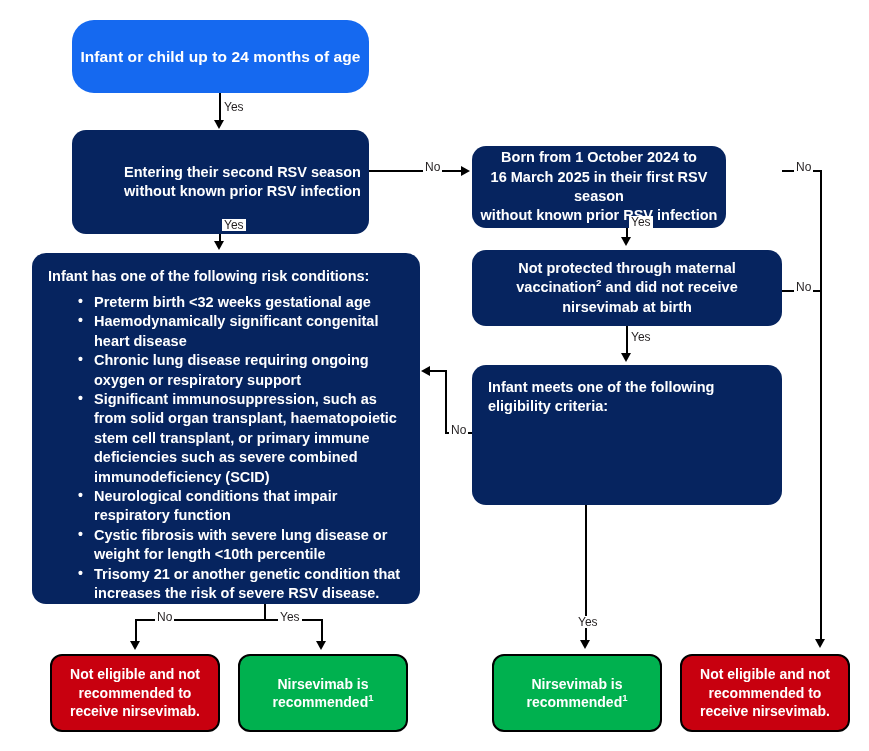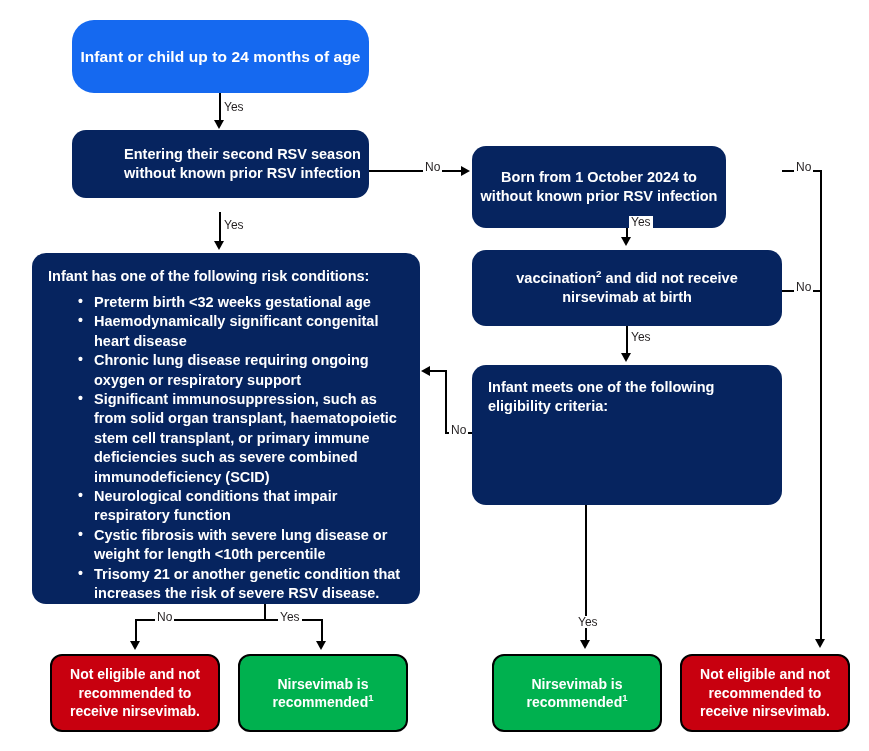--- a/index.html
+++ b/index.html
@@ -123,31 +123,33 @@
 </style>
 </head>
 <body>
 
 <div id="chart-root">
 
   <div class="node node-start center" style="left:72px; top:20px; width:297px; height:73px;">
     <p>Infant or child up to 24 months of age</p>
   </div>
 
-  <div class="node node-decision center" style="left:72px; top:130px; width:297px; height:68px;padding-left:44px;">
+  <div class="node node-decision center" style="left:72px; top:130px; width:297px; height:104px;padding-left:44px;">
     <p>Entering their second RSV season</p>
     <p><b>without</b> <span>known prior RSV infection</span></p>
   </div>
 
   <div class="node node-decision center" style="left:472px; top:146px; width:254px; height:82px;">
     <p>Born from 1 October 2024 to</p>
+    <p>16 March 2025 in their first RSV season</p>
     <p><b>without</b> <span>known prior RSV infection</span></p>
   </div>
 
   <div class="node node-decision center" style="left:472px; top:250px; width:310px; height:76px;">
+    <p>Not protected through maternal</p>
     <p><span>vaccination</span><sup>2</sup><span> and did not receive</span></p>
     <p>nirsevimab at birth</p>
   </div>
 
   <div class="node node-decision left" style="left:32px; top:253px; width:388px; height:351px; padding:14px 14px 12px 16px; justify-content:flex-start;">
     <p class="lead">Infant has one of the following risk conditions:</p>
     <ul class="crit">
       <li>Preterm birth &lt;32 weeks gestational age</li>
       <li>Haemodynamically significant congenital heart disease</li>
       <li>Chronic lung disease requiring ongoing oxygen or respiratory support</li>

